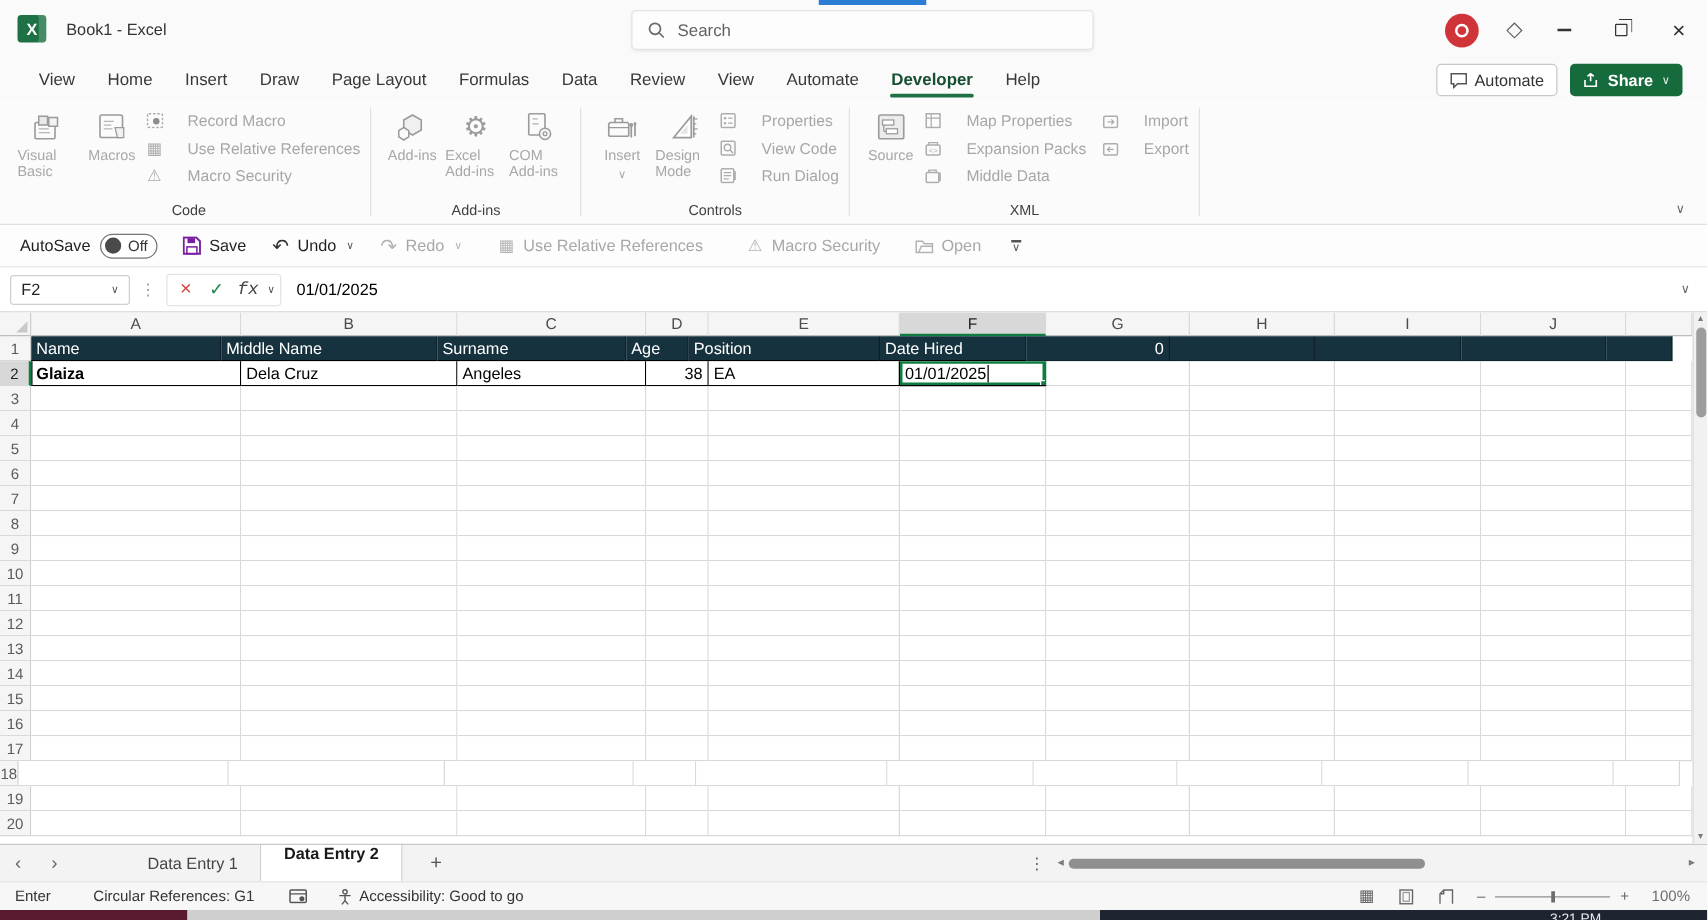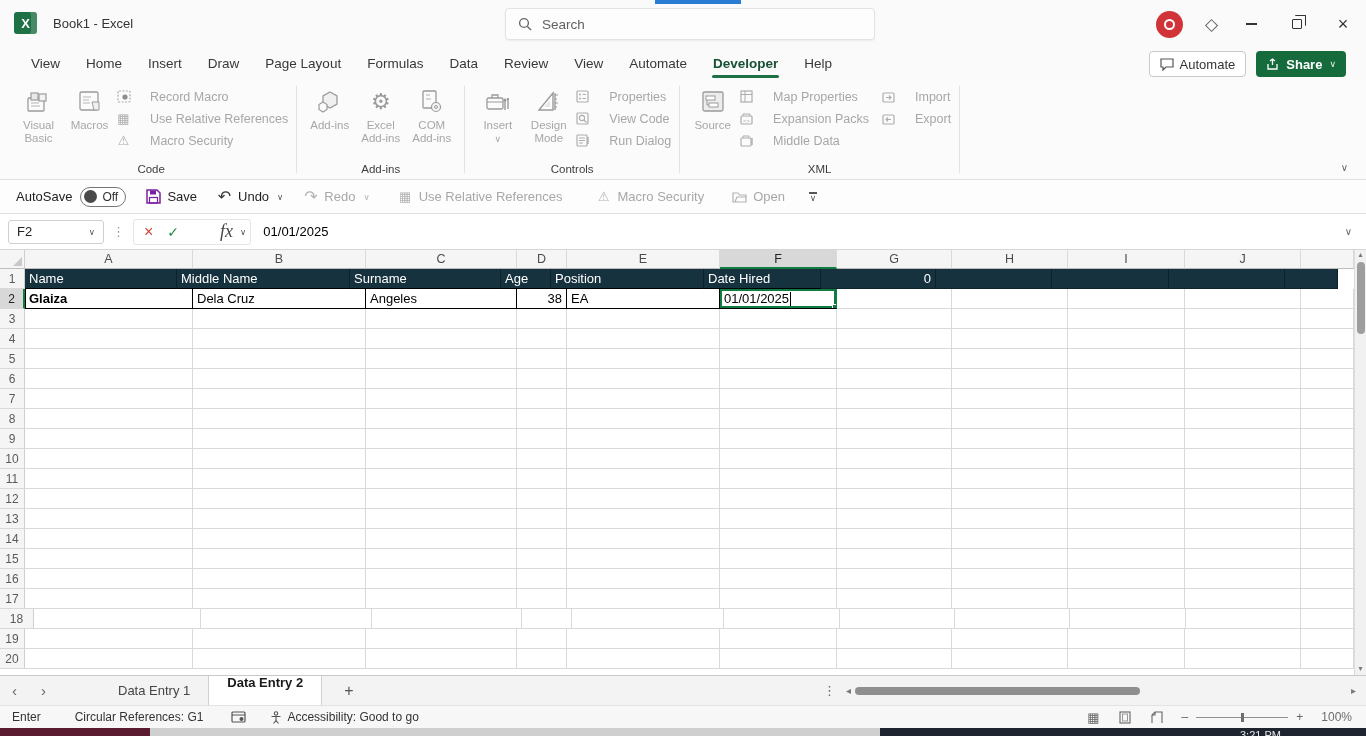--- a/index.html
+++ b/index.html
@@ -44,21 +44,21 @@
   .share-chev { font-size:9px; font-weight:normal; opacity:.9; }
 
   
   .ribbon { height:100px; background:#fbfbfb; border-bottom:1px solid #e1e1e1; display:flex;
     position:relative; flex:none; padding-left:8px; }
   .rgroup { display:flex; flex-direction:column; padding:4px 6px 0; }
   .rg-body { display:flex; align-items:flex-start; gap:2px; flex:1; }
   .rg-label { text-align:center; font-size:11.5px; color:#3f3f3f; padding:2px 0 4px; }
   .vdiv { width:1px; background:#e2e2e2; margin:6px 2px; }
   .bigbtn { width:49px; display:flex; flex-direction:column; align-items:center; padding-top:4px; gap:3px; }
-  .bigbtn .blabel { font-size:11.5px; line-height:13px; text-align:center; color:#a7a7a7; }
+  .bigbtn .blabel { font-size:11.5px; line-height:13px; text-align:left; color:#a7a7a7; }
   .bicon { height:28px; display:flex; align-items:center; justify-content:center; color:#9b9b9b; }
   .smallcol { display:flex; flex-direction:column; justify-content:flex-start; padding-top:5px; gap:7px; }
   .smallbtn { display:flex; align-items:center; gap:19px; font-size:12.5px; color:#a7a7a7; white-space:nowrap; }
   .sicon { width:15px; height:15px; display:flex; align-items:center; justify-content:center; color:#adadad;
     font-size:13px; flex:none; }
   .collapse-chev { position:absolute; right:18px; bottom:6px; color:#666; font-size:10px; }
   .ins-chev { font-size:9px; color:#a7a7a7; margin-top:-1px; }
 
   
   .qatrow { height:34px; background:#fdfdfd; border-bottom:1px solid #e0e0e0; display:flex;
@@ -80,21 +80,21 @@
   .formularow { height:36px; background:#fff; border-bottom:1px solid #d5d5d5; display:flex;
     align-items:center; padding:0 8px; flex:none; position:relative; }
   .namebox { width:96px; height:24px; border:1px solid #cfcfcf; border-radius:3px; display:flex;
     align-items:center; padding:0 8px; font-size:13px; color:#222; }
   .namebox .chev-sm { margin-left:auto; }
   .fx-dots { color:#9a9a9a; margin:0 8px; font-size:13px; }
   .fb-btns { display:flex; align-items:center; gap:2px; border:1px solid #e4e4e4; border-radius:3px;
     height:26px; padding:0 4px; }
   .fb-x { color:#d0453a; font-size:16px; padding:0 6px; }
   .fb-check { color:#1e8a4c; font-size:14px; padding:0 6px; }
-  .fb-fx { font-family:Liberation Serif, serif; font-style:italic; font-size:18px; color:#444; padding:0 3px;margin-left:30px; }
+  .fb-fx { font-family:Liberation Mono, monospace; font-style:italic; font-size:14px; color:#444; padding:0 3px; }
   .fb-value { margin-left:12px; font-size:13px; color:#000; }
   .fb-end-chev { position:absolute; right:14px; color:#666; font-size:10px; }
 
   
   .gridwrap { height:425px; position:relative; flex:none; display:flex; }
   .grid { flex:1; overflow:hidden; }
   .hdr-row { display:flex; height:19px; background:#f5f5f5; }
   .corner { border-right:1px solid #cfcfcf; border-bottom:1px solid #bdbdbd; position:relative; background:#f5f5f5; }
   .corner::after { content:""; position:absolute; right:2px; bottom:2px; border-left:9px solid transparent;
     border-bottom:9px solid #c9c9c9; }
@@ -776,21 +776,21 @@
           <div class="cell" style="width: 50px;"></div>
           <div class="cell" style="width: 153px;"></div>
           <div class="cell" style="width: 117px;"></div>
           <div class="cell" style="width: 115px;"></div>
           <div class="cell" style="width: 116px;"></div>
           <div class="cell" style="width: 117px;"></div>
           <div class="cell" style="width: 116px;"></div>
           <div class="cell" style="width: 53px;"></div>
         </div>
         <div class="grow">
-          <div class="rowhdr" style="width: 34px;">18</div>
+          <div class="rowhdr" style="width: 15px;">18</div>
           <div class="cell" style="width: 168px;"></div>
           <div class="cell" style="width: 173px;"></div>
           <div class="cell" style="width: 151px;"></div>
           <div class="cell" style="width: 50px;"></div>
           <div class="cell" style="width: 153px;"></div>
           <div class="cell" style="width: 117px;"></div>
           <div class="cell" style="width: 115px;"></div>
           <div class="cell" style="width: 116px;"></div>
           <div class="cell" style="width: 117px;"></div>
           <div class="cell" style="width: 116px;"></div>

